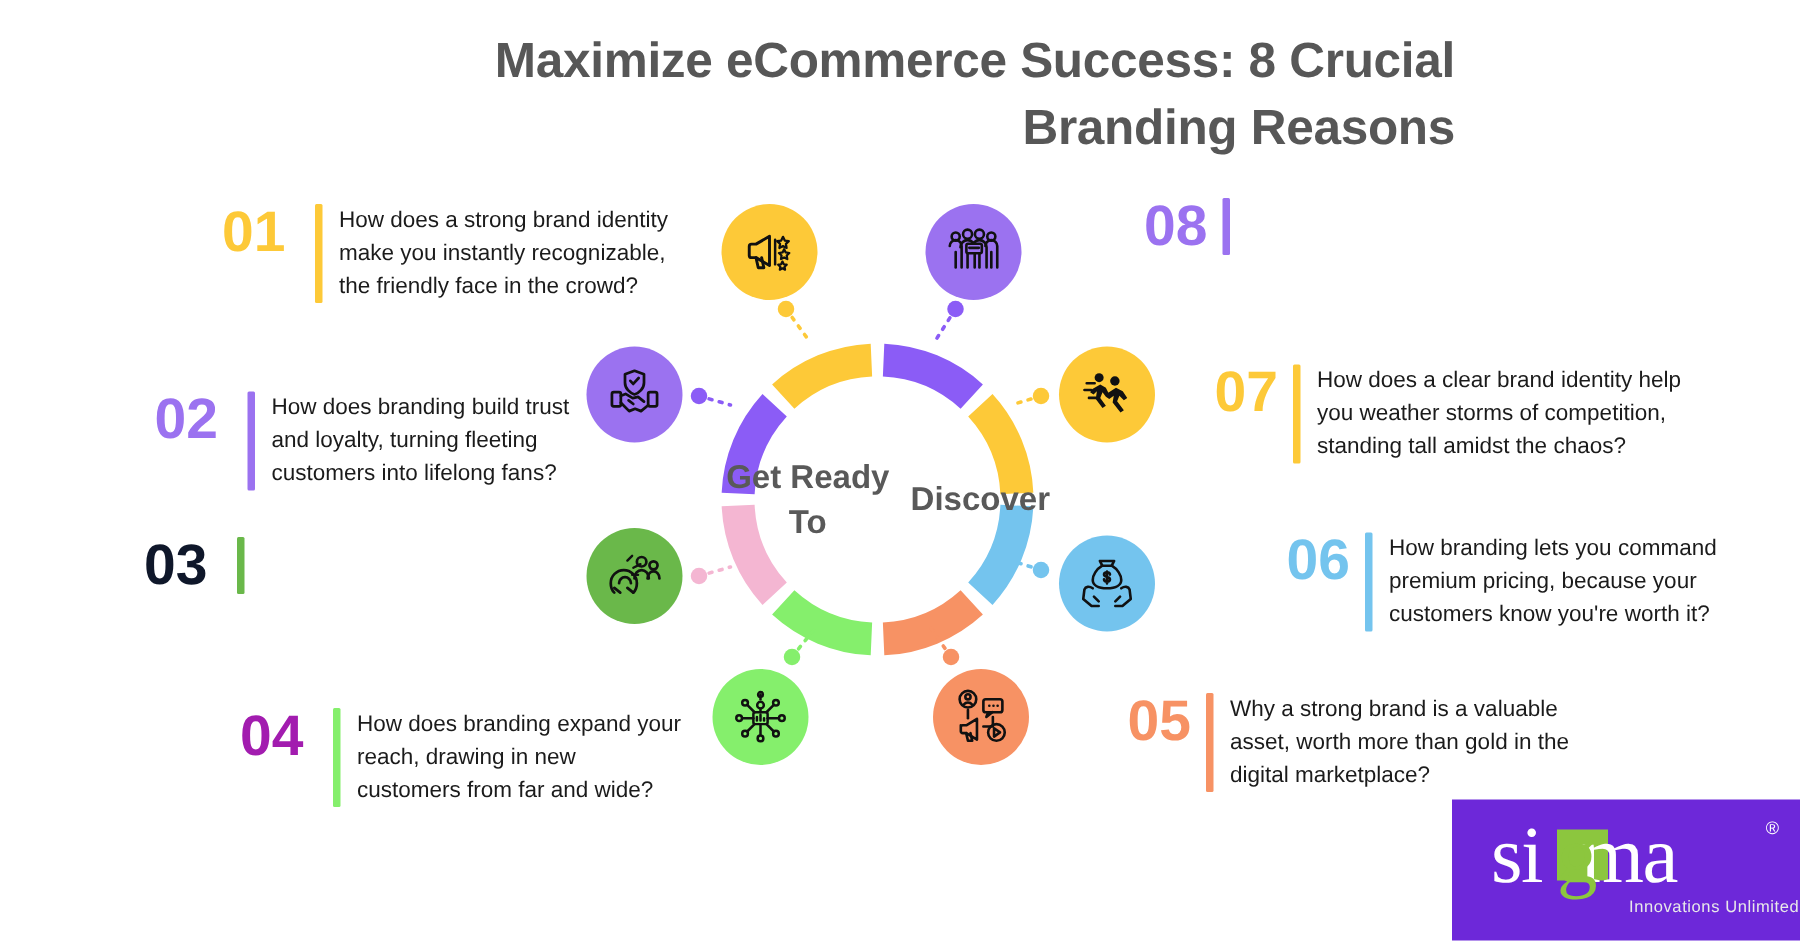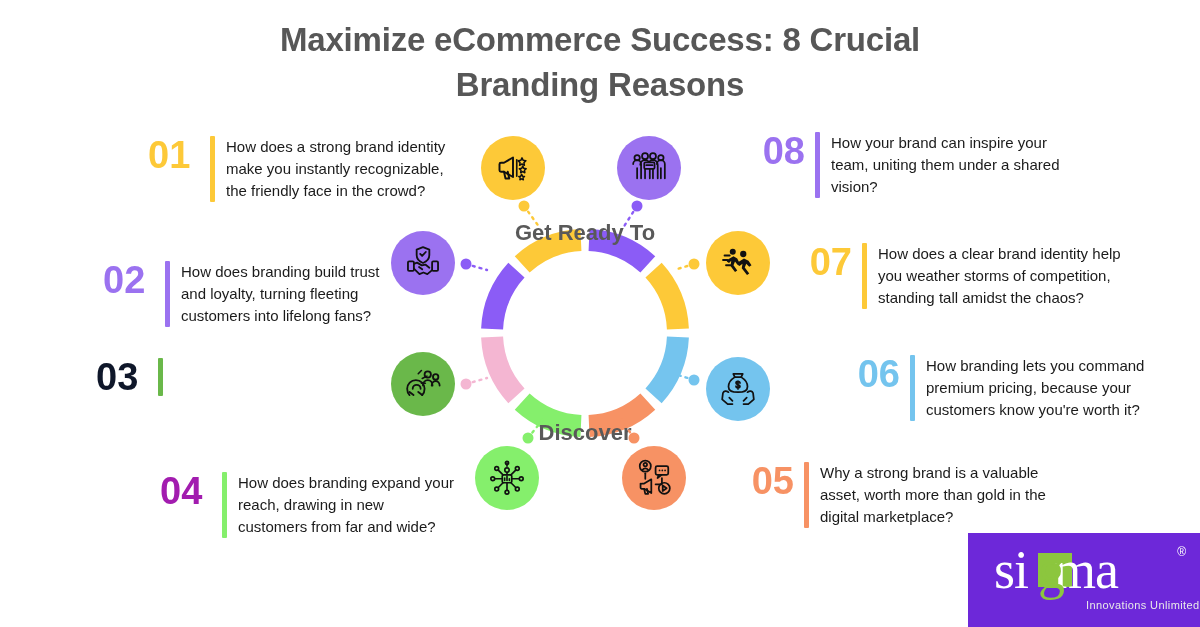--- a/index.html
+++ b/index.html
@@ -9,21 +9,21 @@
     font-family:"Liberation Sans", sans-serif;
     overflow:hidden;
     position:relative;
   }
   #infographic{position:relative;width:1200px;height:627px;}
 
   
   .title{
     position:absolute;
     left:230px;top:18px;width:740px;
-    text-align:center;
+    text-align:right;
     font-size:33px;line-height:1.35;
     font-weight:bold;
     color:#575757;
     letter-spacing:-0.2px;
   }
 
   
   .item{position:absolute;display:flex;align-items:flex-start;}
   .item .num{
     font-size:38px;font-weight:bold;line-height:1;
@@ -69,21 +69,21 @@
   #item-06 .num{width:52px;}
   #item-06 .txt{width:240px;}
   #item-05{left:742px;top:462px;}
   #item-05 .num{width:52px;}
   #item-05 .txt{width:240px;}
 
   
   #donut{position:absolute;left:470px;top:218px;width:230px;height:230px;}
   #donut-center{
     position:absolute;left:470px;top:218px;width:230px;height:230px;
-    display:flex;flex-direction:column;align-items:center;justify-content:space-between;
+    display:flex;flex-direction:row;align-items:center;justify-content:flex-end;
     text-align:center;
     font-size:22px;font-weight:bold;color:#595959;line-height:1.35;
     pointer-events:none;
   }
 
   
   .bubble{
     position:absolute;border-radius:50%;
     display:flex;align-items:center;justify-content:center;
   }
@@ -341,21 +341,20 @@
 
   <div class="item left" id="item-04">
     <div class="num" style="color: #a21caf;">04</div>
     <div class="bar" style="background: rgb(133, 239, 108);"></div>
     <div class="txt">How does branding expand your reach, drawing in new customers from far and wide?</div>
   </div>
 
   <div class="item right" id="item-08">
     <div class="num" style="color: rgb(155, 114, 240);">08</div>
     <div class="bar" style="background: rgb(155, 114, 240);"></div>
-    <div class="txt">How your brand can inspire your team, uniting them under a shared vision?</div>
   </div>
 
   <div class="item right" id="item-07">
     <div class="num" style="color: rgb(253, 201, 56);">07</div>
     <div class="bar" style="background: rgb(253, 201, 56);"></div>
     <div class="txt">How does a clear brand identity help you weather storms of competition, standing tall amidst the chaos?</div>
   </div>
 
   <div class="item right" id="item-06">
     <div class="num" style="color: rgb(116, 196, 238);">06</div>

